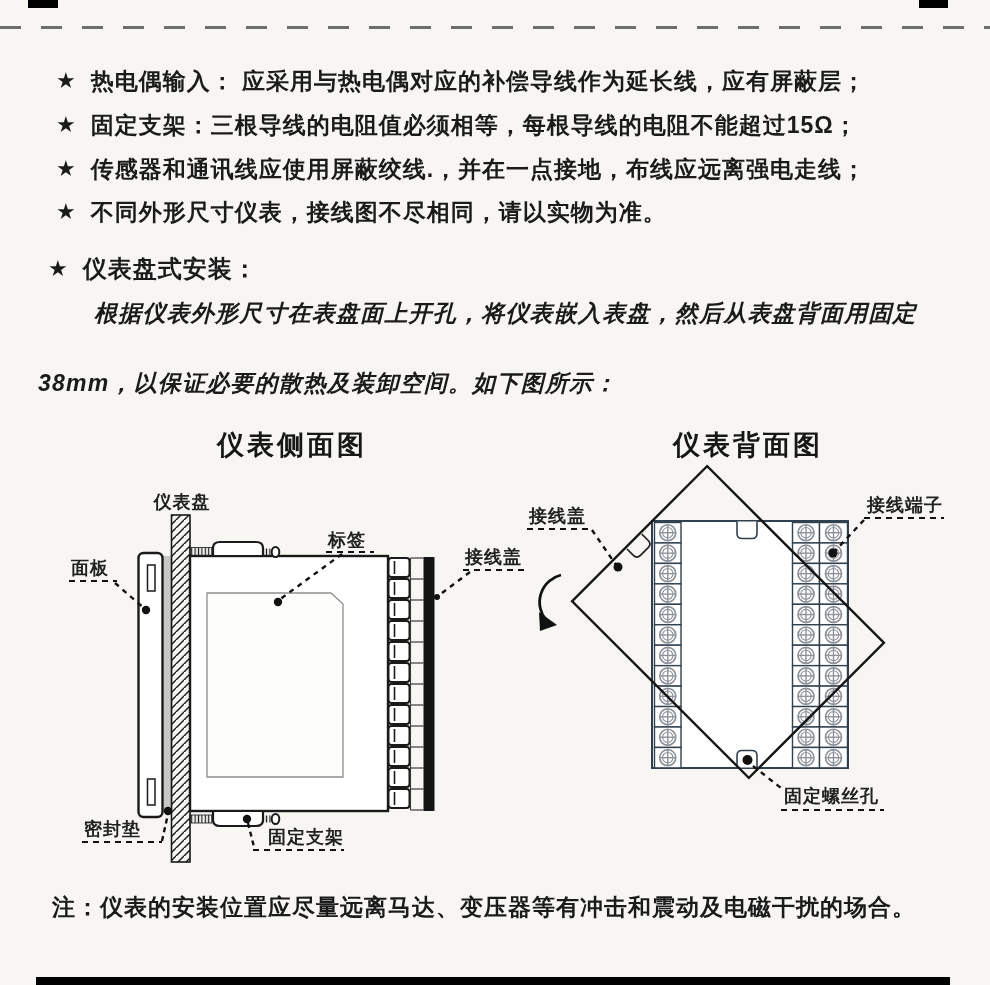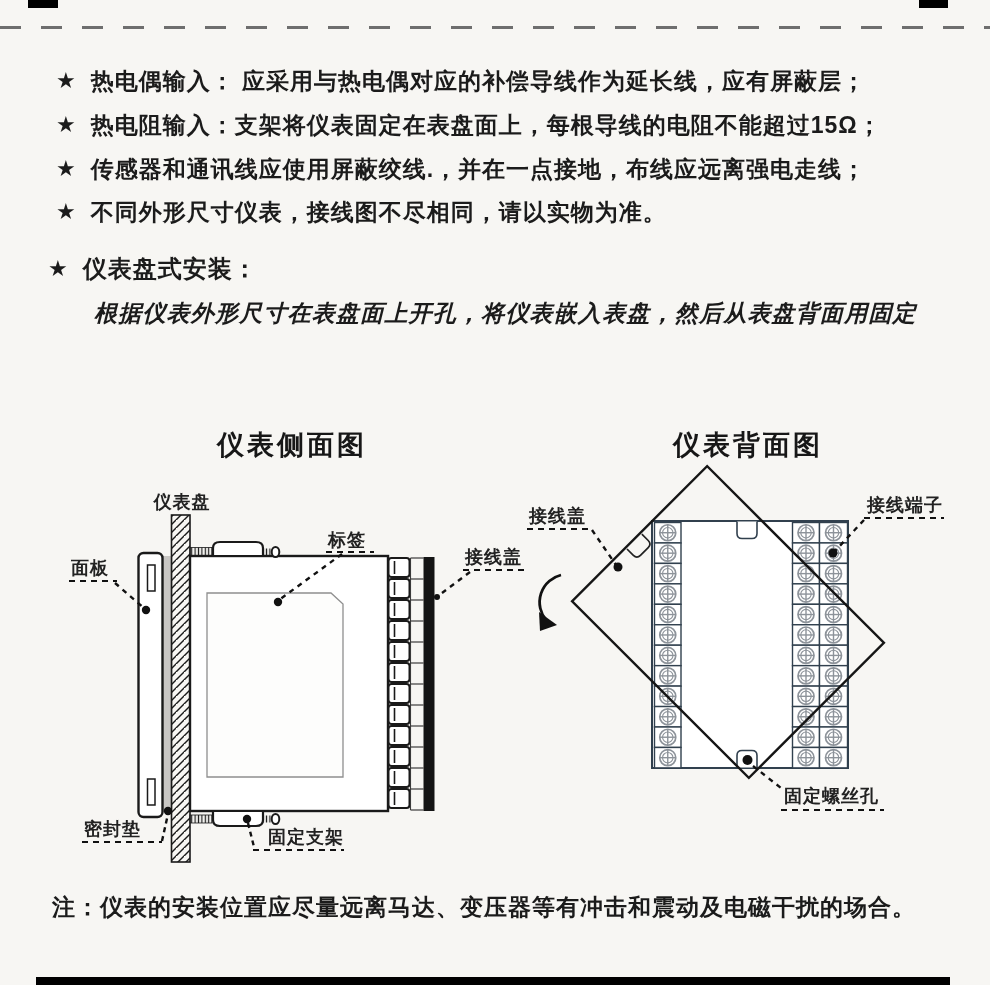--- a/index.html
+++ b/index.html
@@ -26,34 +26,35 @@
 
   <div class="torn-dash"></div>
   <div class="blackbar bb-tl"></div>
   <div class="blackbar bb-tr"></div>
   <div class="blackbar bb-bottom"></div>
 
   <div class="trow" style="left:56px;top:66px;">
     <span class="star">★</span><span>热电偶输入： 应采用与热电偶对应的补偿导线作为延长线，应有屏蔽层；</span>
   </div>
   <div class="trow" style="left:56px;top:110px;">
-    <span class="star">★</span><span>热电阻输入：支架将仪表固定在表盘面上，每根导线的电阻不能超过15Ω；</span>
+    <span class="star">★</span><span>固定支架：三根导线的电阻值必须相等，每根导线的电阻不能超过15Ω；</span>
   </div>
   <div class="trow" style="left:56px;top:154px;text-align:center;">
     <span class="star">★</span><span>传感器和通讯线应使用屏蔽绞线.，并在一点接地，布线应远离强电走线；</span>
   </div>
   <div class="trow" style="left:56px;top:197px;">
     <span class="star">★</span><span>不同外形尺寸仪表，接线图不尽相同，请以实物为准。</span>
   </div>
 
   <div class="trow" style="left:48px;top:253px;font-size:24px;text-align:center;">
     <span class="star">★</span><span>仪表盘式安装：</span>
   </div>
 
   <div class="trow para" style="left:94px;top:298px;">根据仪表外形尺寸在表盘面上开孔，将仪表嵌入表盘，然后从表盘背面用固定</div>
+  <div class="trow para" style="left:38px;top:368px;">38mm，以保证必要的散热及装卸空间。如下图所示：</div>
 
   <svg style="position:absolute;left:0;top:420px;" width="990" height="465" viewBox="0 420 990 465">
     <defs>
       <pattern id="hatch" width="8" height="8" patternUnits="userSpaceOnUse">
         <path d="M-1,9 L9,-1" stroke="#1a1a1a" stroke-width="1.4"></path>
         <path d="M3,13 L13,3" stroke="#1a1a1a" stroke-width="1.4"></path>
       </pattern>
       <pattern id="thread" width="3.4" height="9" patternUnits="userSpaceOnUse">
         <line x1="1.3" y1="0" x2="1.3" y2="9" stroke="#1a1a1a" stroke-width="1.2"></line>
       </pattern>

